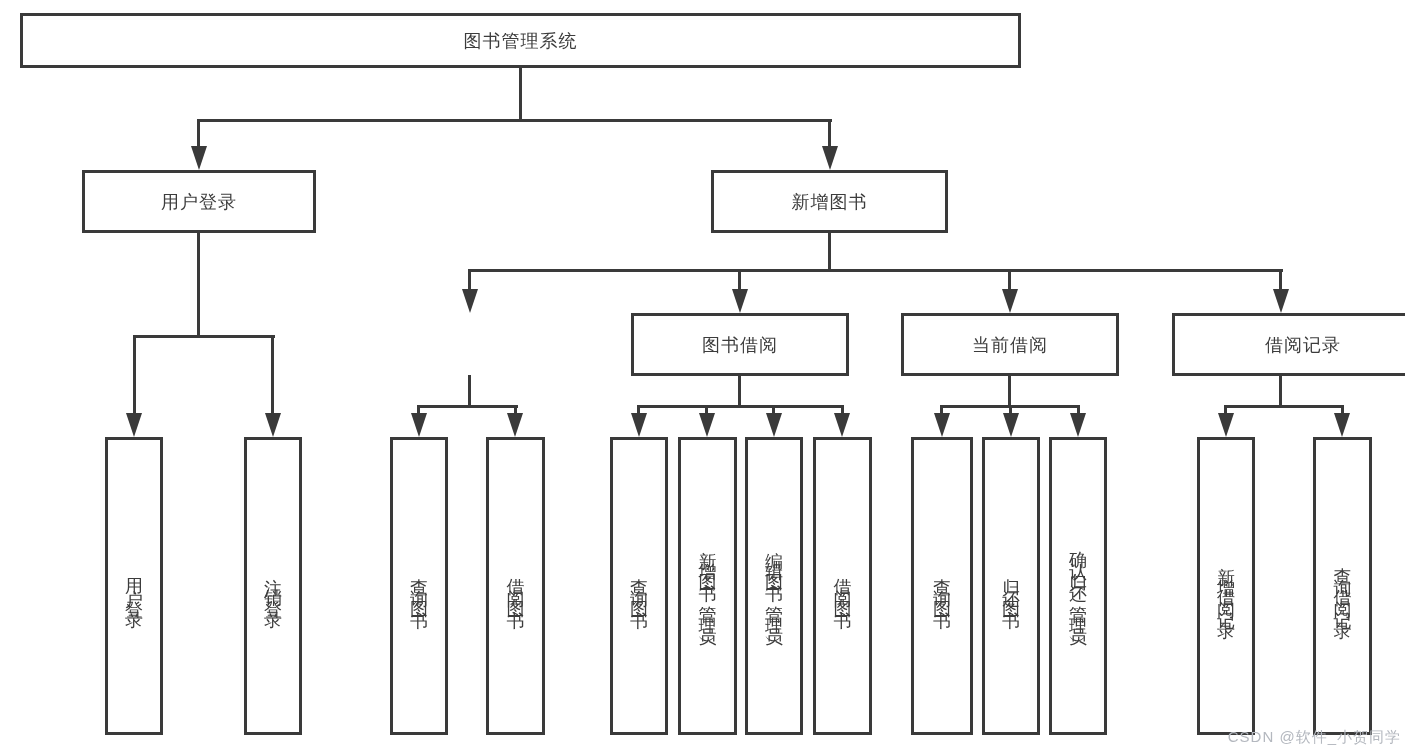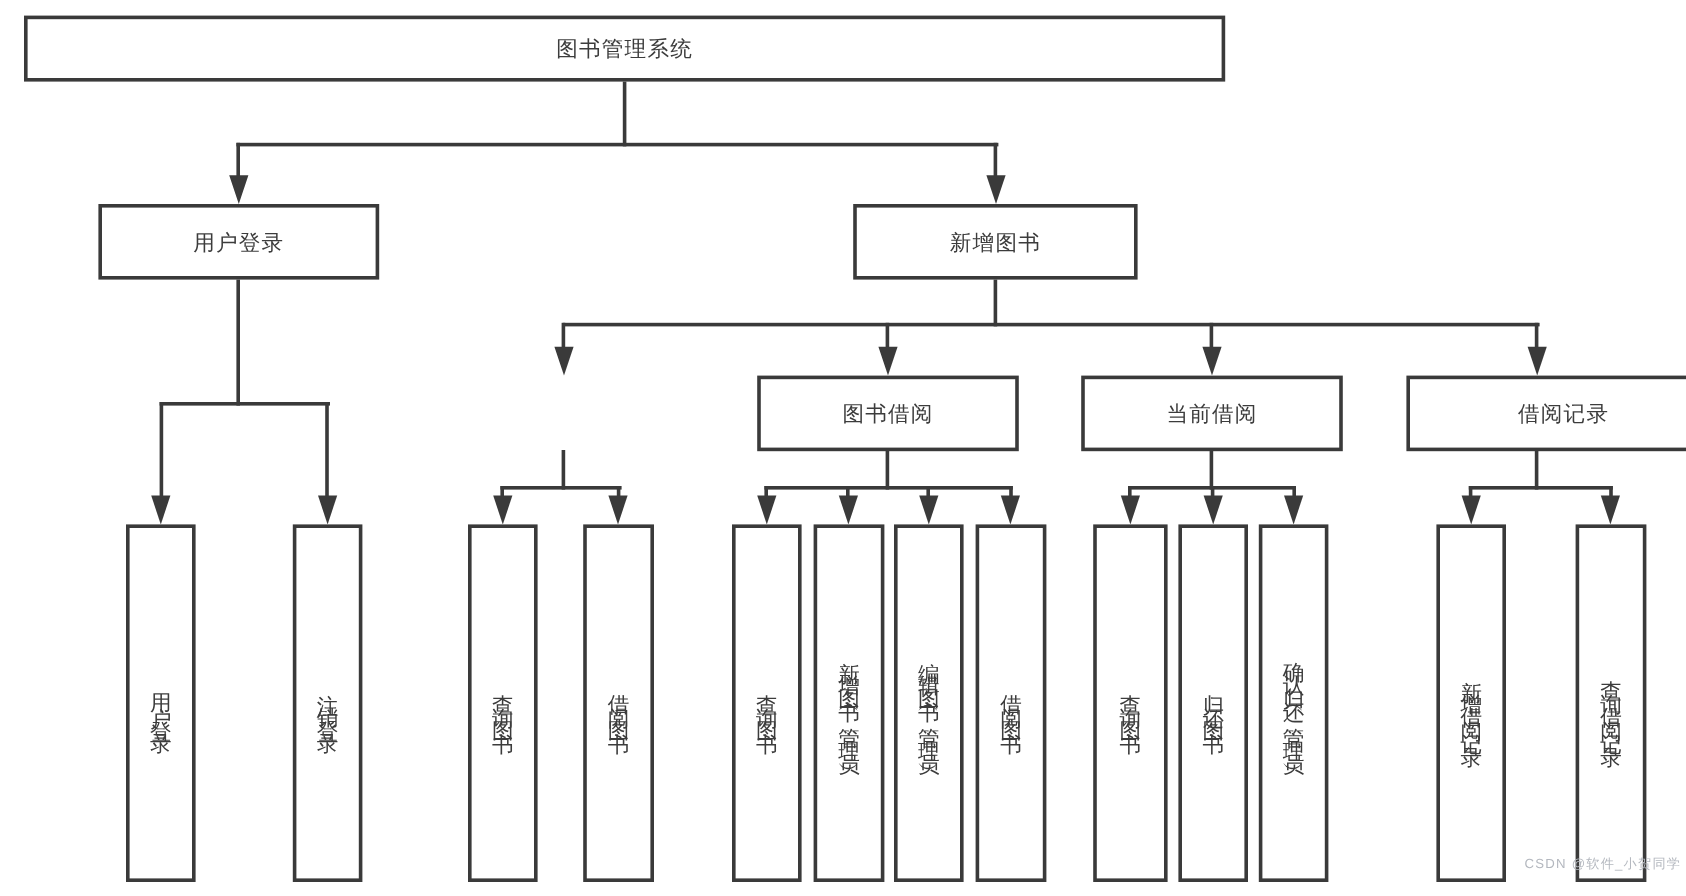--- a/index.html
+++ b/index.html
@@ -56,22 +56,22 @@
   .arrowhead {
     position: absolute;
     width: 0; height: 0;
     border-left: 8px solid transparent;
     border-right: 8px solid transparent;
     border-top: 24px solid var(--line);
   }
   .watermark {
     position: absolute;
     right: 4px;
-    top: 712px;
-    font-size: 11px;
+    top: 728px;
+    font-size: 15px;
     color: var(--watermark);
     letter-spacing: 1px;
   }
 </style>
 </head>
 <body>
 
 <div class="canvas">
 
   <div class="box" style="left:20px; top:13px; width:1001px; height:55px;">

